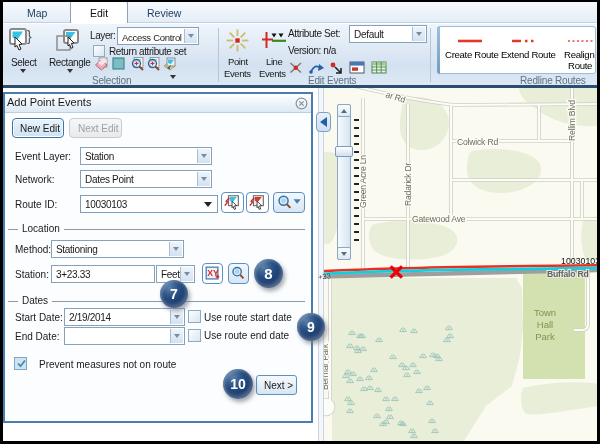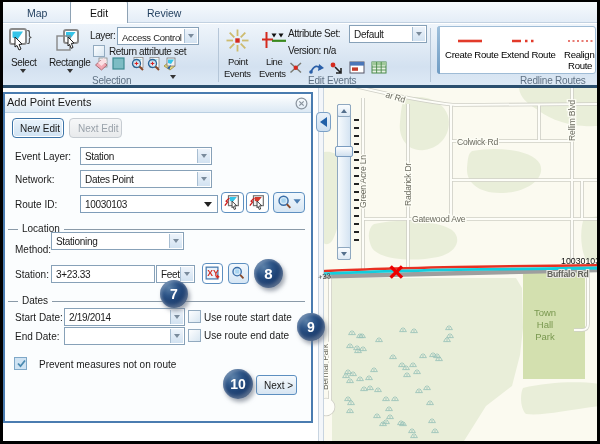--- a/index.html
+++ b/index.html
@@ -202,21 +202,21 @@
 </svg>
 <svg class="icobtn2" style="left:273px;top:192px;width:32px;height:21px;" viewBox="0 0 32 21">
 <circle cx="10" cy="8.5" r="5" fill="#d6eaf8" stroke="#3a6ea8" stroke-width="1.6"></circle>
 <rect x="7.6" y="6" width="4.8" height="4.8" rx="1" fill="#a8d4f0"></rect>
 <path d="M13.6,12.3 L17.5,16.4" stroke="#8a4a2a" stroke-width="2.2"></path>
 <polygon points="21,7 29,7 25,12" fill="#4a7cb0"></polygon>
 </svg>
 <div class="fsline" style="left:8px;top:229px;width:297px;"></div>
 <div class="fslbl" style="left:18px;top:223px;">Location</div>
 <div class="lbl" style="left:15px;top:244px;">Method:</div>
-<div class="dd" style="left:51px;top:232px;width:133px;height:18px;">
+<div class="dd" style="left:51px;top:240px;width:133px;height:18px;">
     <div class="ddtxt">Stationing</div>
     <div class="ddbtn">
       <div class="dar"></div>
     </div>
   </div>
 <div class="lbl" style="left:15px;top:269px;">Station:</div>
 <div class="dd" style="left:51px;top:265px;width:104px;height:18px;">
     <div class="ddtxt">3+23.33</div>
   </div>
 <div class="dd" style="left:156px;top:265px;width:39px;height:18px;">

